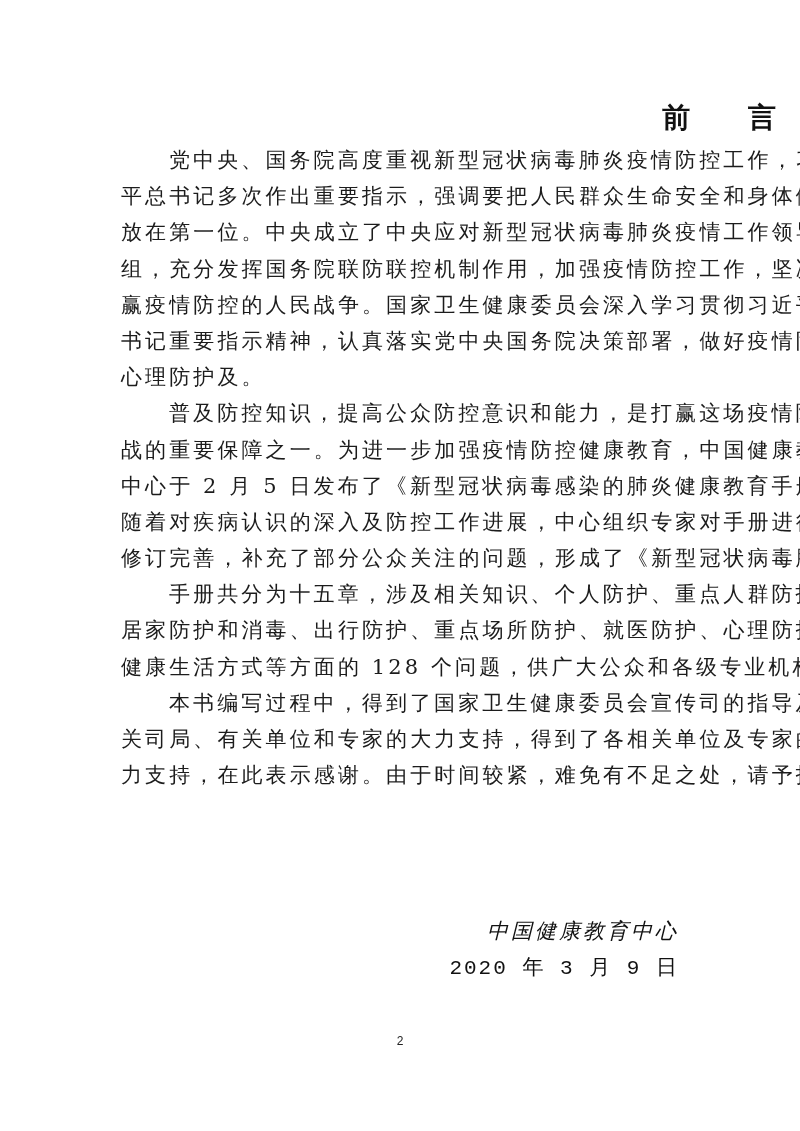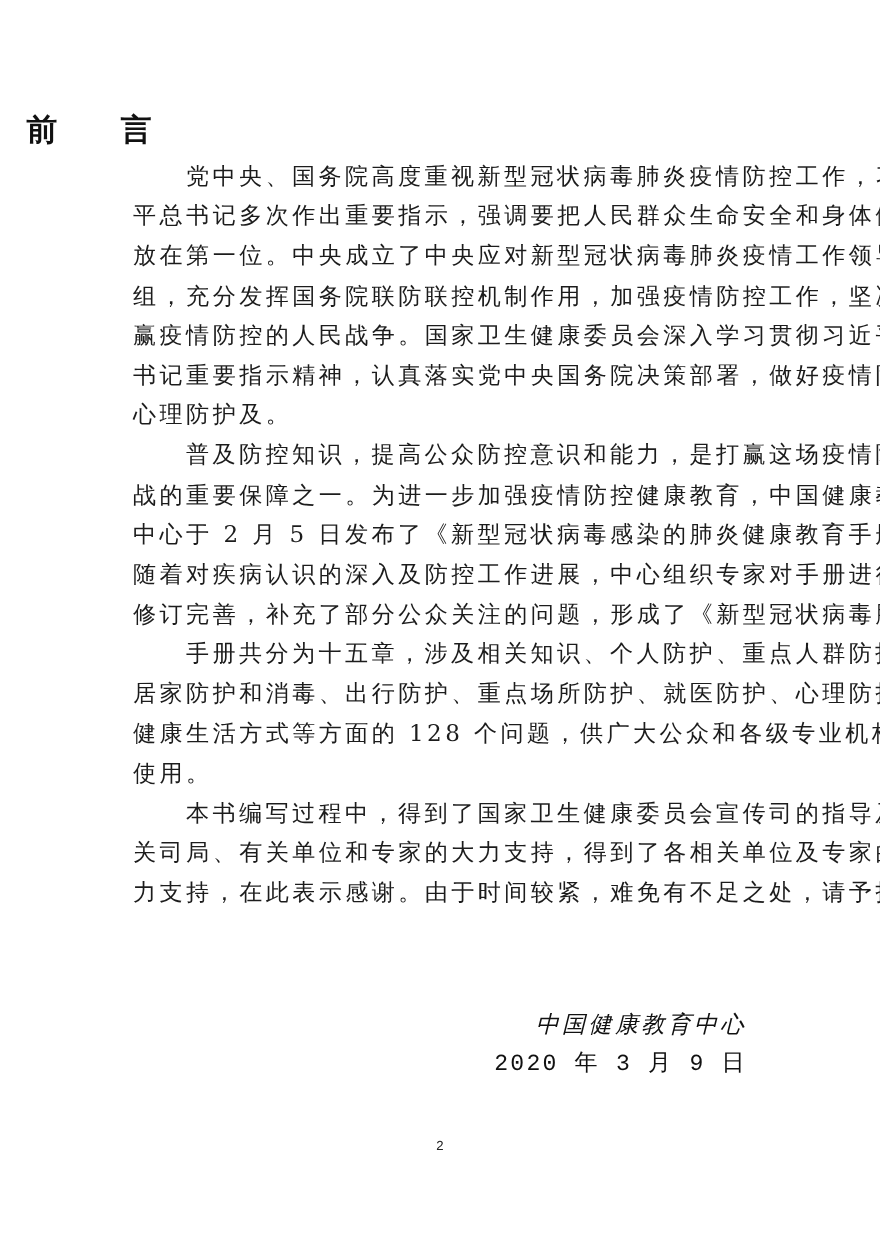--- a/index.html
+++ b/index.html
@@ -20,21 +20,21 @@
     left: 0; top: 0;
     width: 800px;
     height: 1131px;
     background: #ffffff;
   }
   .title {
     position: absolute;
     left: 0;
     top: 98px;
     width: 800px;
-    text-align: left;
+    text-align: right;
     font-family: "DejaVu Sans", "Liberation Sans", sans-serif;
     font-weight: bold;
     font-size: 28px;
     letter-spacing: 24px;
     line-height: 40px;
     color: #111111;
     padding-left: 24px;
     box-sizing: border-box;
   }
   .body-text {
@@ -113,21 +113,20 @@
       <span class="line">战的重要保障之一。为进一步加强疫情防控健康教育，中国健康教育</span>
       <span class="line">中心于 2 月 5 日发布了《新型冠状病毒感染的肺炎健康教育手册》。</span>
       <span class="line">随着对疾病认识的深入及防控工作进展，中心组织专家对手册进行了</span>
       <span class="line">修订完善，补充了部分公众关注的问题，形成了《新型冠状病毒肺炎</span>
     </div>
 
     <div class="para">
       <span class="line" style="padding-left:48px;">手册共分为十五章，涉及相关知识、个人防护、重点人群防护、</span>
       <span class="line">居家防护和消毒、出行防护、重点场所防护、就医防护、心理防护及</span>
       <span class="line">健康生活方式等方面的 128 个问题，供广大公众和各级专业机构参考</span>
-      <span class="line">使用。</span>
     </div>
 
     <div class="para">
       <span class="line" style="padding-left:48px;">本书编写过程中，得到了国家卫生健康委员会宣传司的指导及相</span>
       <span class="line">关司局、有关单位和专家的大力支持，得到了各相关单位及专家的大</span>
       <span class="line">力支持，在此表示感谢。由于时间较紧，难免有不足之处，请予指正。</span>
     </div>
 
   </div>
 

